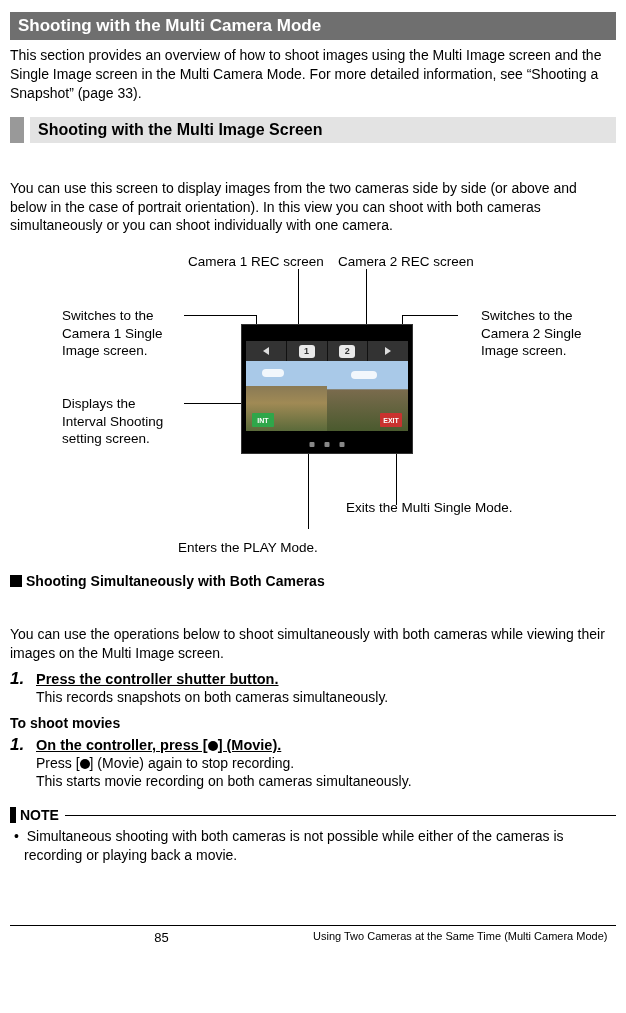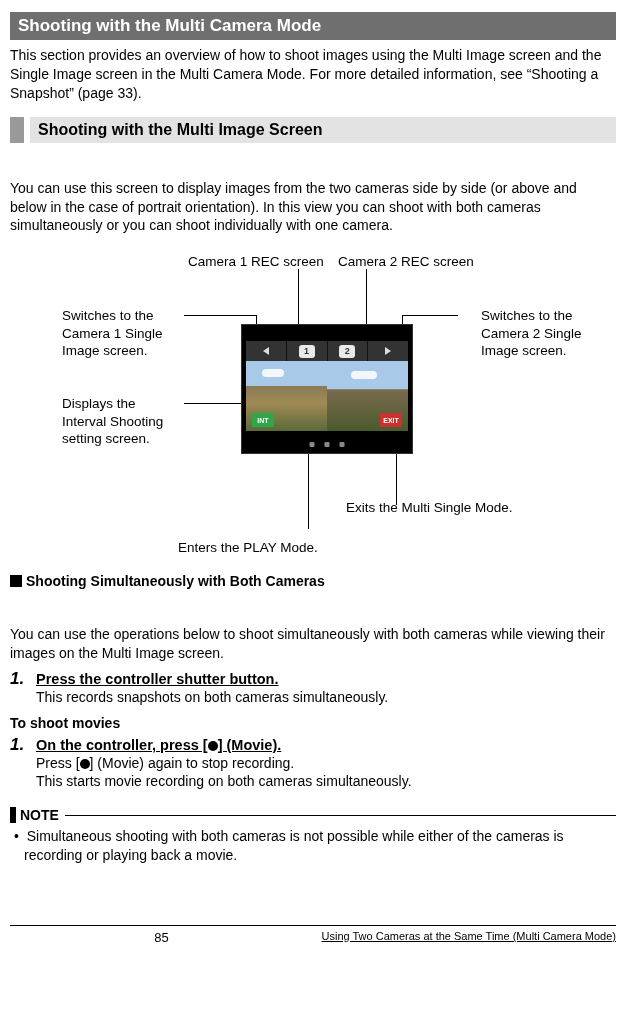--- a/index.html
+++ b/index.html
@@ -239,23 +239,22 @@
     align-items: flex-start;
     font-size: 11px;
   }
   .footer .pgnum {
     width: 50%;
     text-align: center;
     font-size: 13px;
   }
   .footer .ftxt {
     width: 50%;
-    text-align: right;
+    text-align: left;
     line-height: 1.2;
-    text-decoration: underline;
   }
 </style>
 </head>
 <body>
 
 <div class="page">
 
   <div class="title-bar">Shooting with the Multi Camera Mode</div>
 
   <div class="intro">This section provides an overview of how to shoot images using the Multi Image screen and the Single Image screen in the Multi Camera Mode. For more detailed information, see “Shooting a Snapshot” (page 33).</div>

